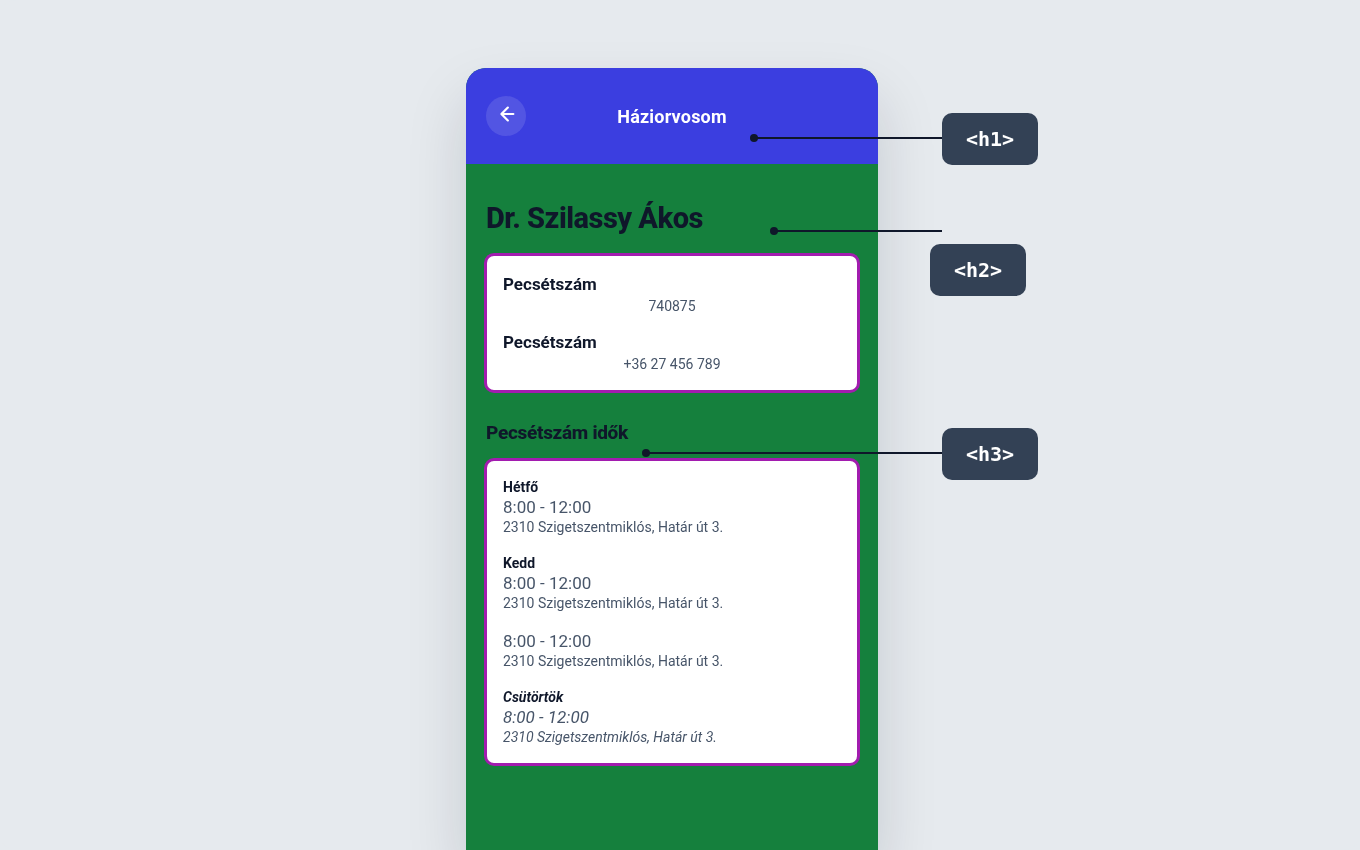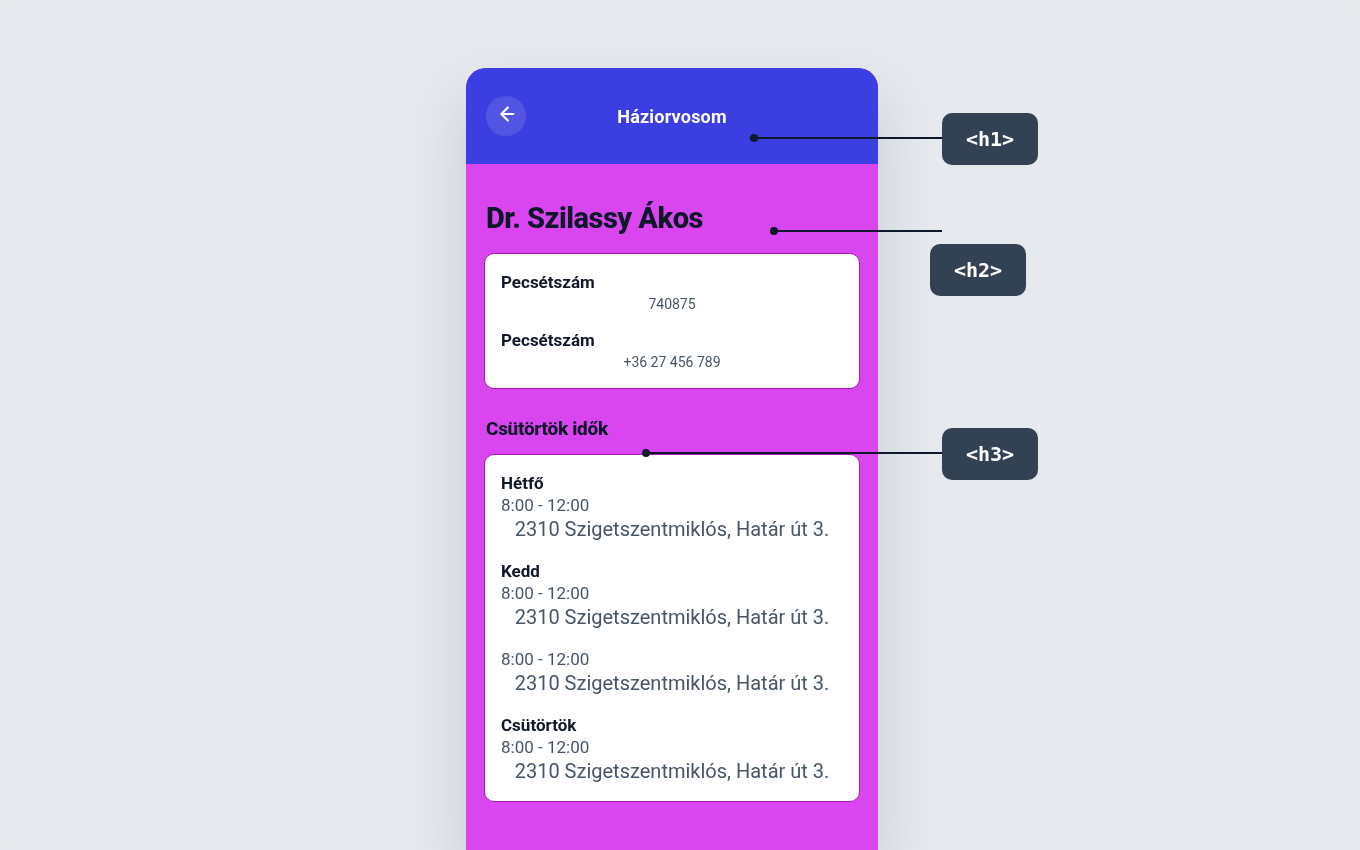--- a/index.html
+++ b/index.html
@@ -21,21 +21,21 @@
     border-radius: 16px;
   }
 
   
   .phone {
     position: absolute;
     left: 466px;
     top: 68px;
     width: 412px;
     height: 782px;
-    background: #d946ef;
+    background: #15803d;
     border-radius: 20px 20px 0 0;
     box-shadow: 0 30px 60px rgba(15,23,42,0.15);
     overflow: hidden;
   }
 
   .appbar {
     position: relative;
     height: 96px;
     background: #3b3ee0;
     display: flex;
@@ -74,21 +74,21 @@
   .doctor-name {
     font-size: 29px;
     font-weight: 800;
     letter-spacing: -0.5px;
     margin: 8px 0 18px 2px;
     color: #0f172a;
   }
 
   .card {
     background: #ffffff;
-    border: 1px solid #a21caf;
+    border: 3px solid #a21caf;
     border-radius: 10px;
     padding: 18px 16px;
   }
 
   .info-label {
     font-weight: 700;
     font-size: 17px;
     color: #0f172a;
     margin-bottom: 4px;
   }
@@ -103,32 +103,31 @@
   .section-heading {
     font-size: 19px;
     font-weight: 800;
     letter-spacing: -0.3px;
     margin: 28px 0 14px 2px;
   }
 
   .day-block { margin-bottom: 20px; }
   .day-name {
     font-weight: 700;
-    font-size: 17px;
+    font-size: 14px;
     margin-bottom: 2px;
   }
   .day-time {
     font-size: 17px;
     color: #475569;
     margin-bottom: 2px;
   }
   .day-addr {
-    font-size: 20px;
+    font-size: 14px;
     color: #475569;
-    text-align: center;
   }
 
   
   .badge {
     position: absolute;
     background: #334155;
     color: #ffffff;
     font-family: ui-monospace, Menlo, Consolas, monospace;
     font-size: 20px;
     font-weight: 600;
@@ -184,38 +183,38 @@
       <div class="doctor-name">Dr. Szilassy Ákos</div>
 
       <div class="card">
         <div class="info-label">Pecsétszám</div>
         <div class="info-value">740875</div>
 
         <div class="info-label">Pecsétszám</div>
         <div class="info-value">+36 27 456 789</div>
       </div>
 
-      <div class="section-heading">Csütörtök idők</div>
+      <div class="section-heading">Pecsétszám idők</div>
 
       <div class="card">
         <div class="day-block">
           <div class="day-name">Hétfő</div>
           <div class="day-time">8:00 - 12:00</div>
           <div class="day-addr">2310 Szigetszentmiklós, Határ út 3.</div>
         </div>
         <div class="day-block">
           <div class="day-name">Kedd</div>
           <div class="day-time">8:00 - 12:00</div>
           <div class="day-addr">2310 Szigetszentmiklós, Határ út 3.</div>
         </div>
         <div class="day-block">
           <div class="day-time">8:00 - 12:00</div>
           <div class="day-addr">2310 Szigetszentmiklós, Határ út 3.</div>
         </div>
-        <div class="day-block" style="margin-bottom:0;">
+        <div class="day-block" style="margin-bottom:0;font-style:italic;">
           <div class="day-name">Csütörtök</div>
           <div class="day-time">8:00 - 12:00</div>
           <div class="day-addr">2310 Szigetszentmiklós, Határ út 3.</div>
         </div>
       </div>
 
     </div>
   </div>
 
   <div class="connector conn-h1"></div>

